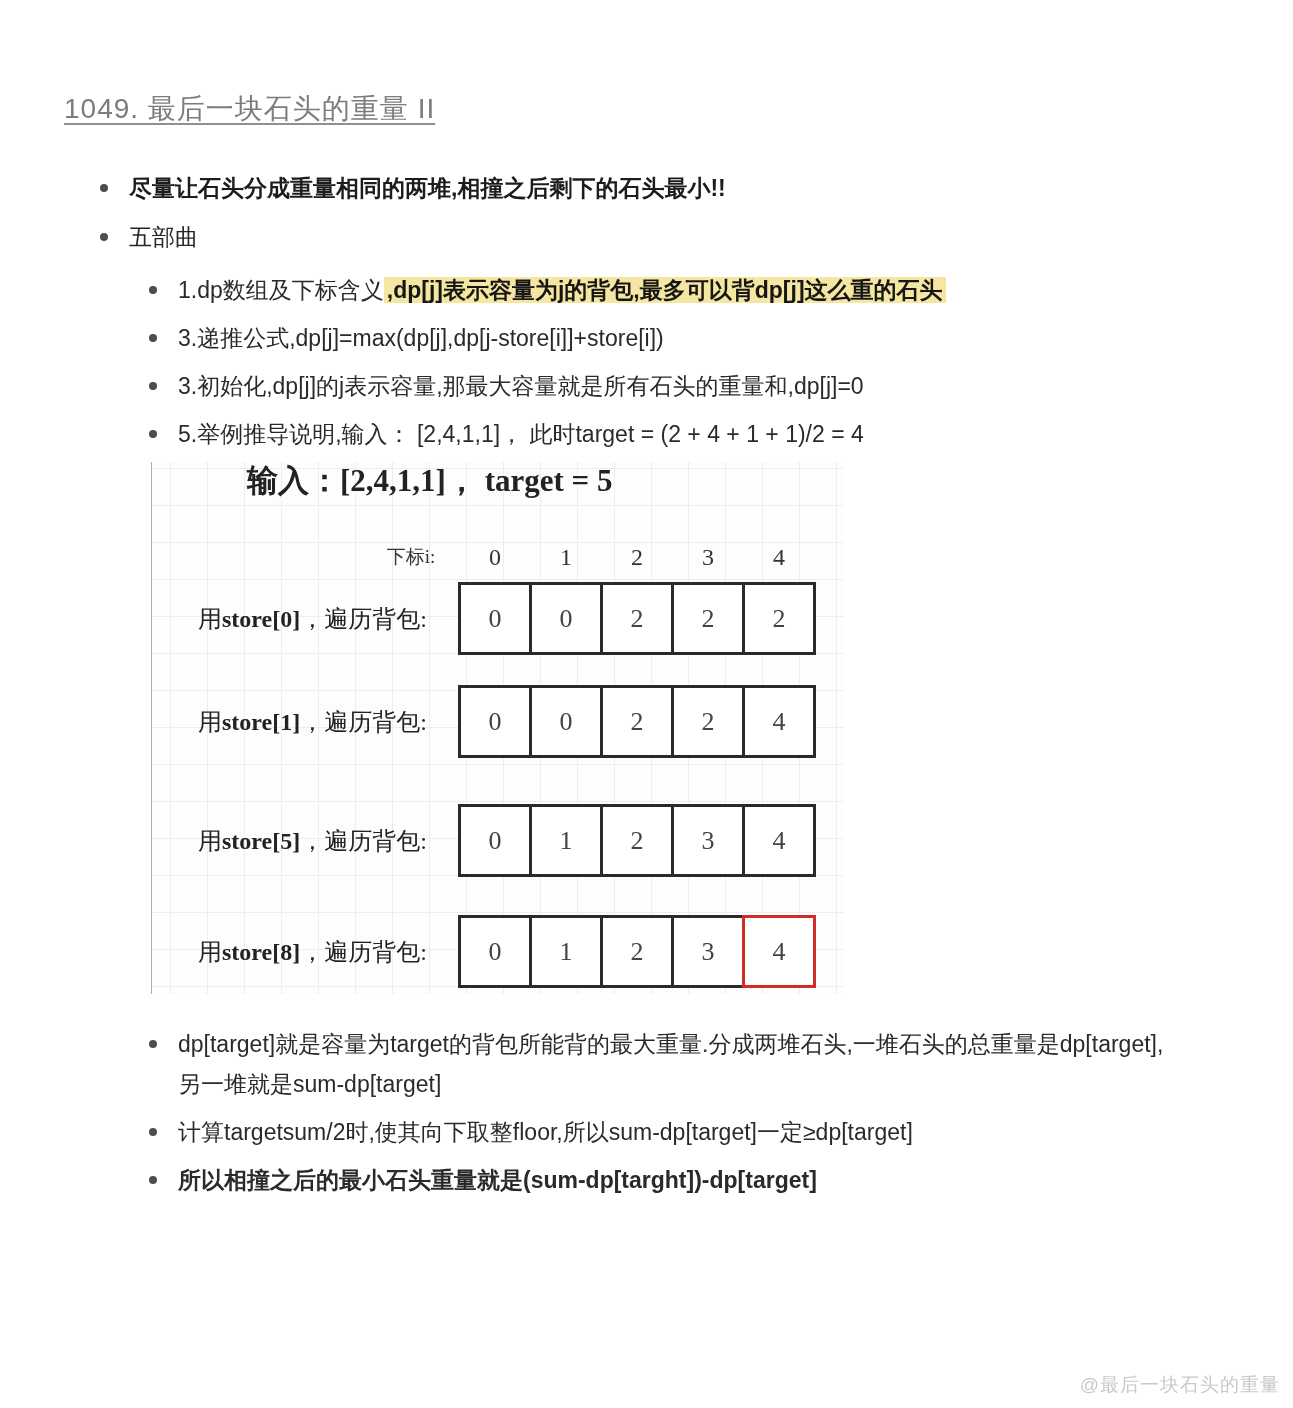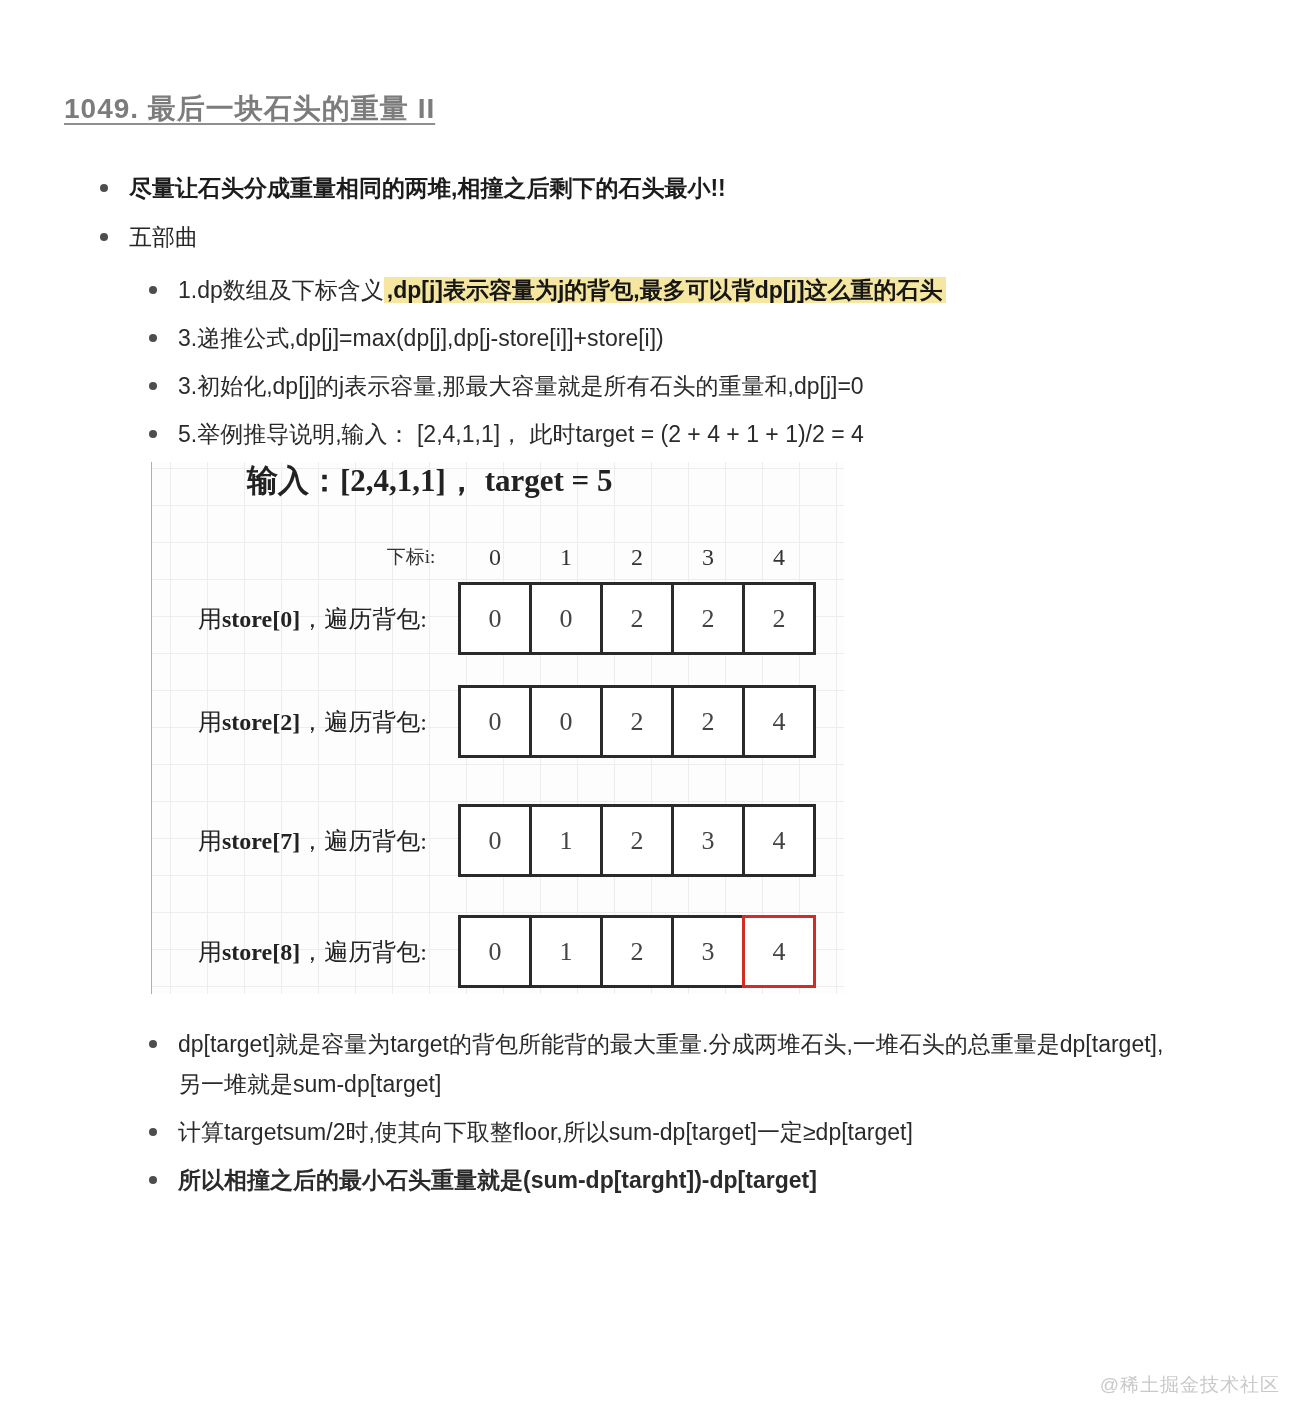--- a/index.html
+++ b/index.html
@@ -7,21 +7,21 @@
     position:relative;
     width:1293px;height:1408px;
     background:#ffffff;
     font-family:"Liberation Sans","DejaVu Sans",sans-serif;
     color:#262626;
     overflow:hidden;
   }
   
   .doc-title{
     position:absolute;left:64px;top:90px;
-    font-size:28px;font-weight:700;letter-spacing:1px;
+    font-size:28px;font-weight:400;letter-spacing:1px;
     color:#7c7c7c;
     text-decoration:underline;
     text-decoration-color:#8f8f8f;
     text-decoration-thickness:2px;
     text-underline-offset:5px;
     margin:0;
   }
   
   .content{position:absolute;left:80px;top:173px;width:1170px;}
   ul{list-style:none;margin:0;padding:0;}
@@ -134,36 +134,36 @@
                 <div class="cell">0</div>
                 <div class="cell">2</div>
                 <div class="cell">2</div>
                 <div class="cell">2</div>
               </div>
             </div>
 
             <div class="fig-row" style="top:223px">
               <div class="row-label">
                   <span>用</span>
-                  <b>store[2]</b>
+                  <b>store[1]</b>
                   <span>，遍历背包:</span>
                 </div>
               <div class="cells">
                 <div class="cell">0</div>
                 <div class="cell">0</div>
                 <div class="cell">2</div>
                 <div class="cell">2</div>
                 <div class="cell">4</div>
               </div>
             </div>
 
             <div class="fig-row" style="top:342px">
               <div class="row-label">
                   <span>用</span>
-                  <b>store[7]</b>
+                  <b>store[5]</b>
                   <span>，遍历背包:</span>
                 </div>
               <div class="cells">
                 <div class="cell">0</div>
                 <div class="cell">1</div>
                 <div class="cell">2</div>
                 <div class="cell">3</div>
                 <div class="cell">4</div>
               </div>
             </div>
@@ -185,14 +185,14 @@
           </div>
 
           <li>dp[target]就是容量为target的背包所能背的最大重量.分成两堆石头,一堆石头的总重量是dp[target],另一堆就是sum-dp[target]</li>
           <li>计算targetsum/2时,使其向下取整floor,所以sum-dp[target]一定≥dp[target]</li>
           <li class="green-text">所以相撞之后的最小石头重量就是(sum-dp[targht])-dp[target]</li>
         </ul>
       </li>
     </ul>
   </div>
 
-  <div class="watermark">@稀土掘金技术社区</div>
+  <div class="watermark">@最后一块石头的重量</div>
 </div>
 
 </body></html>

